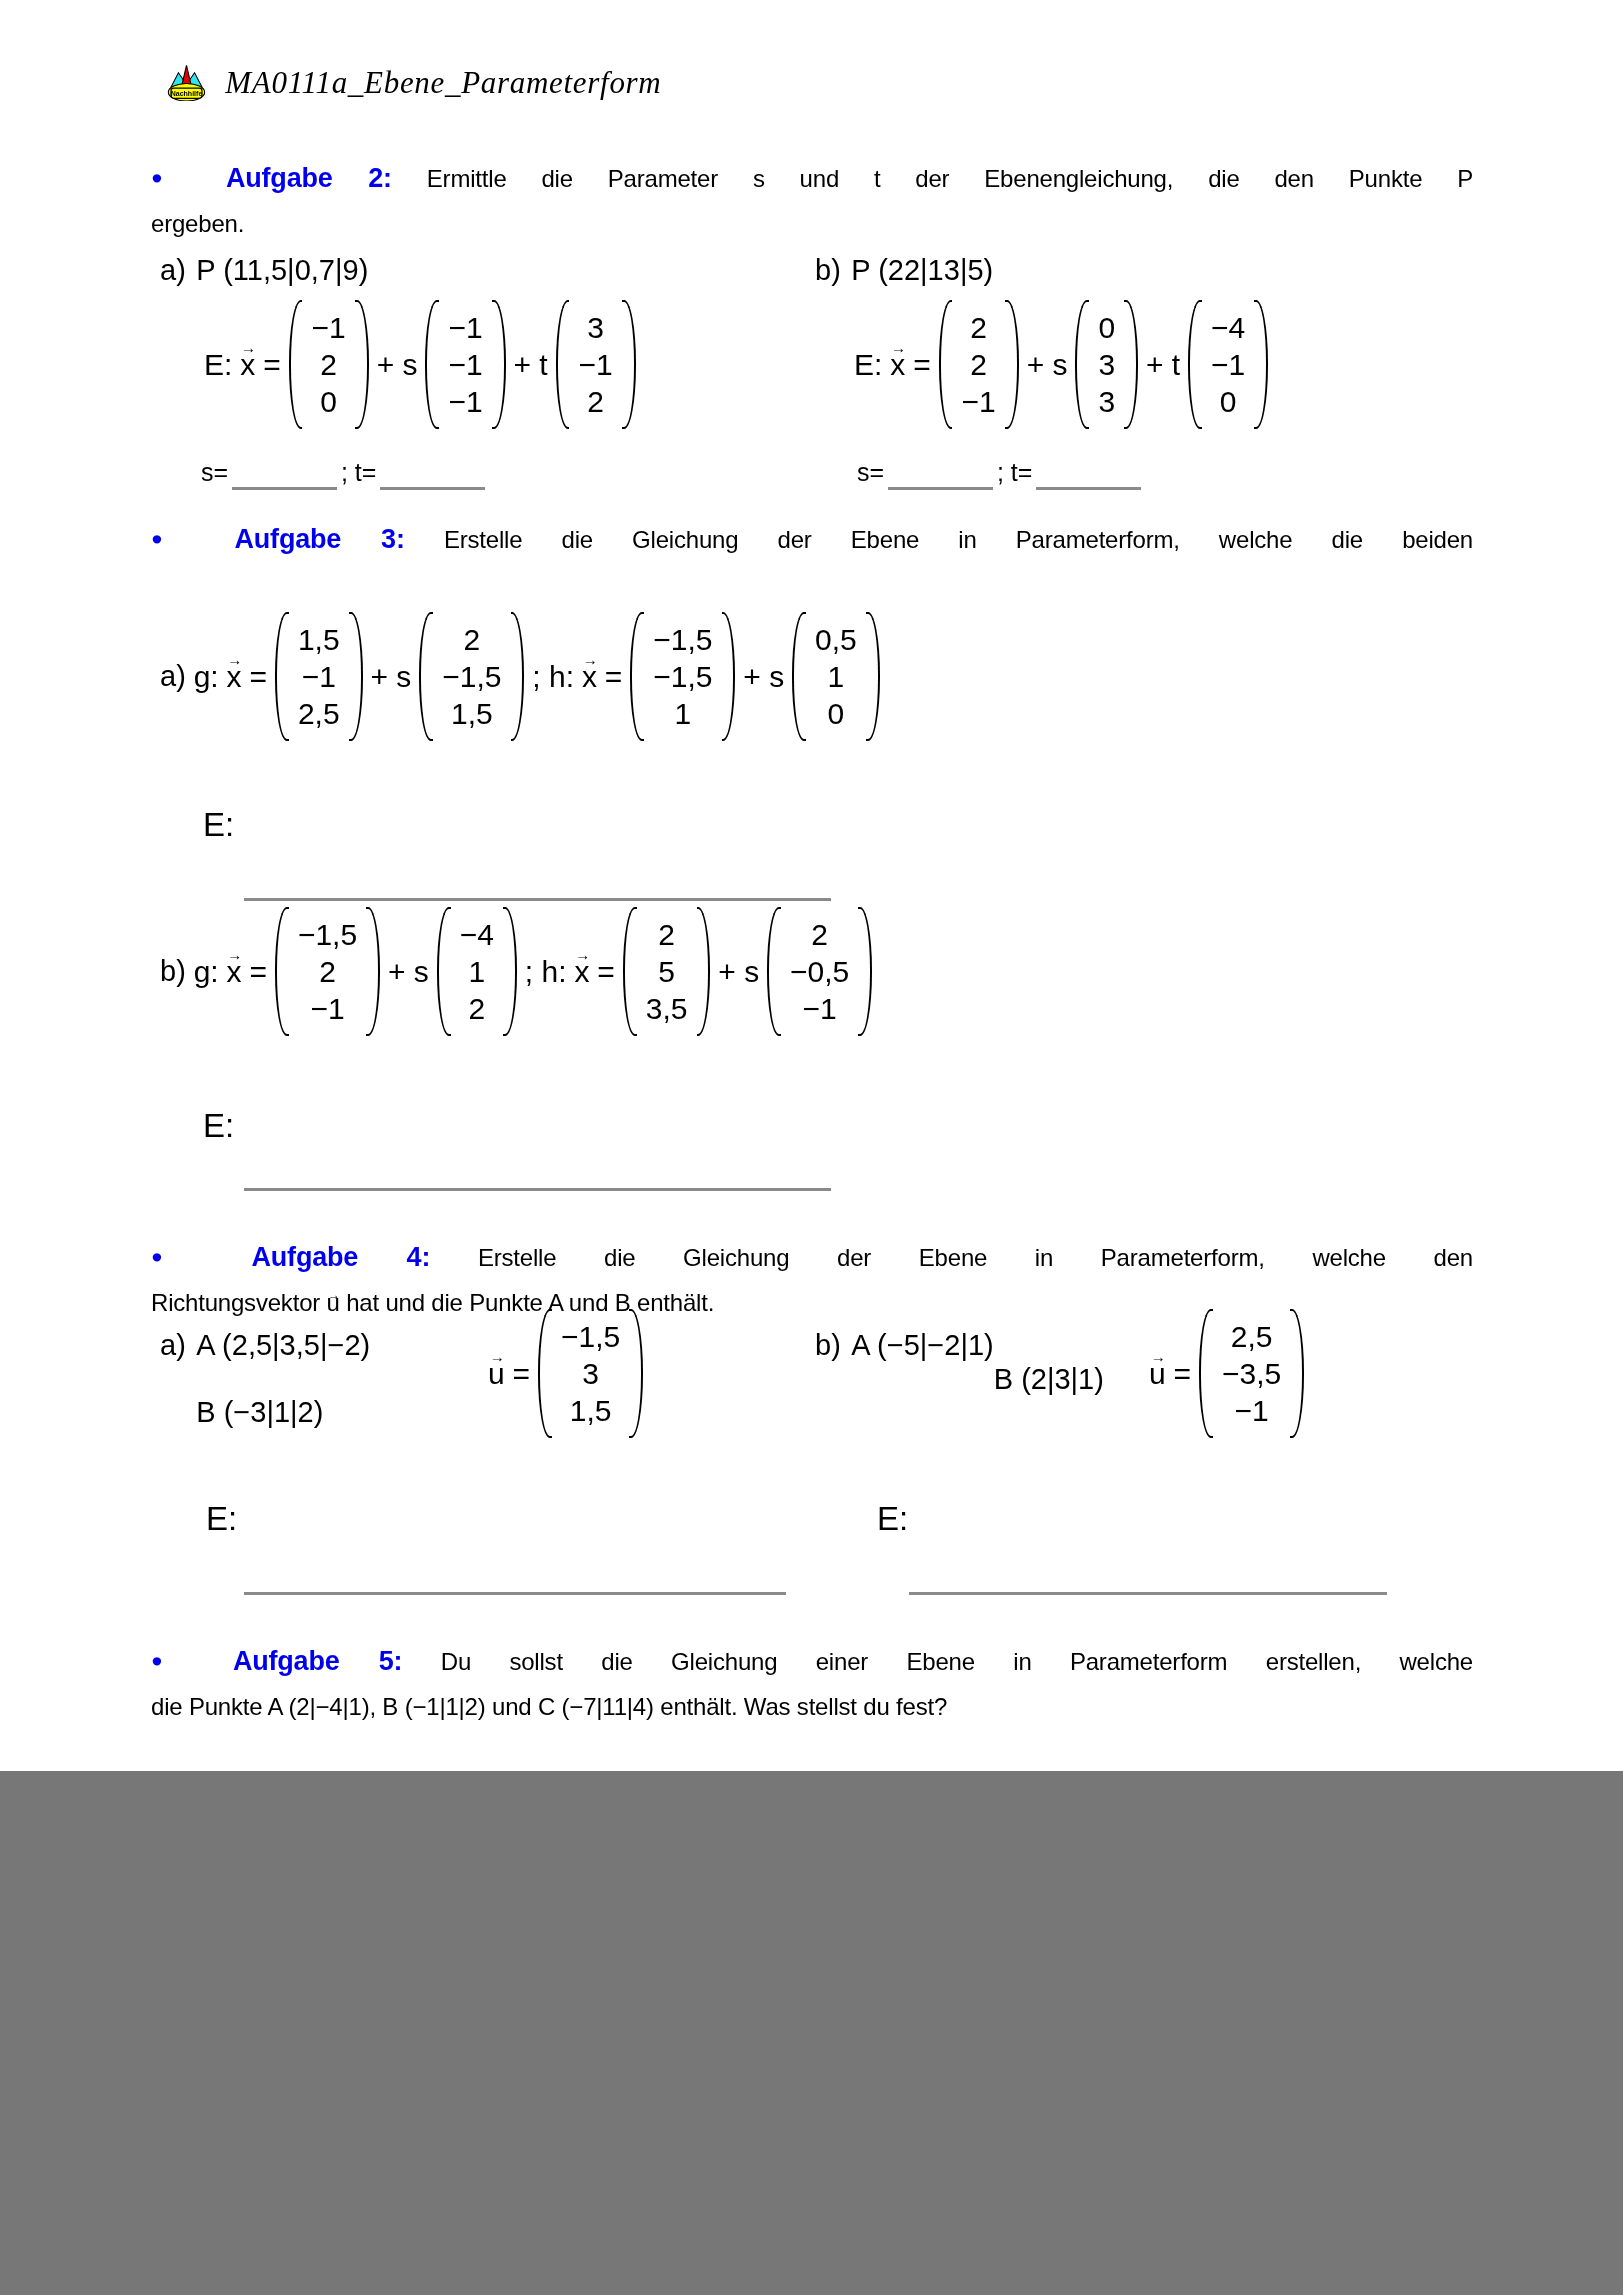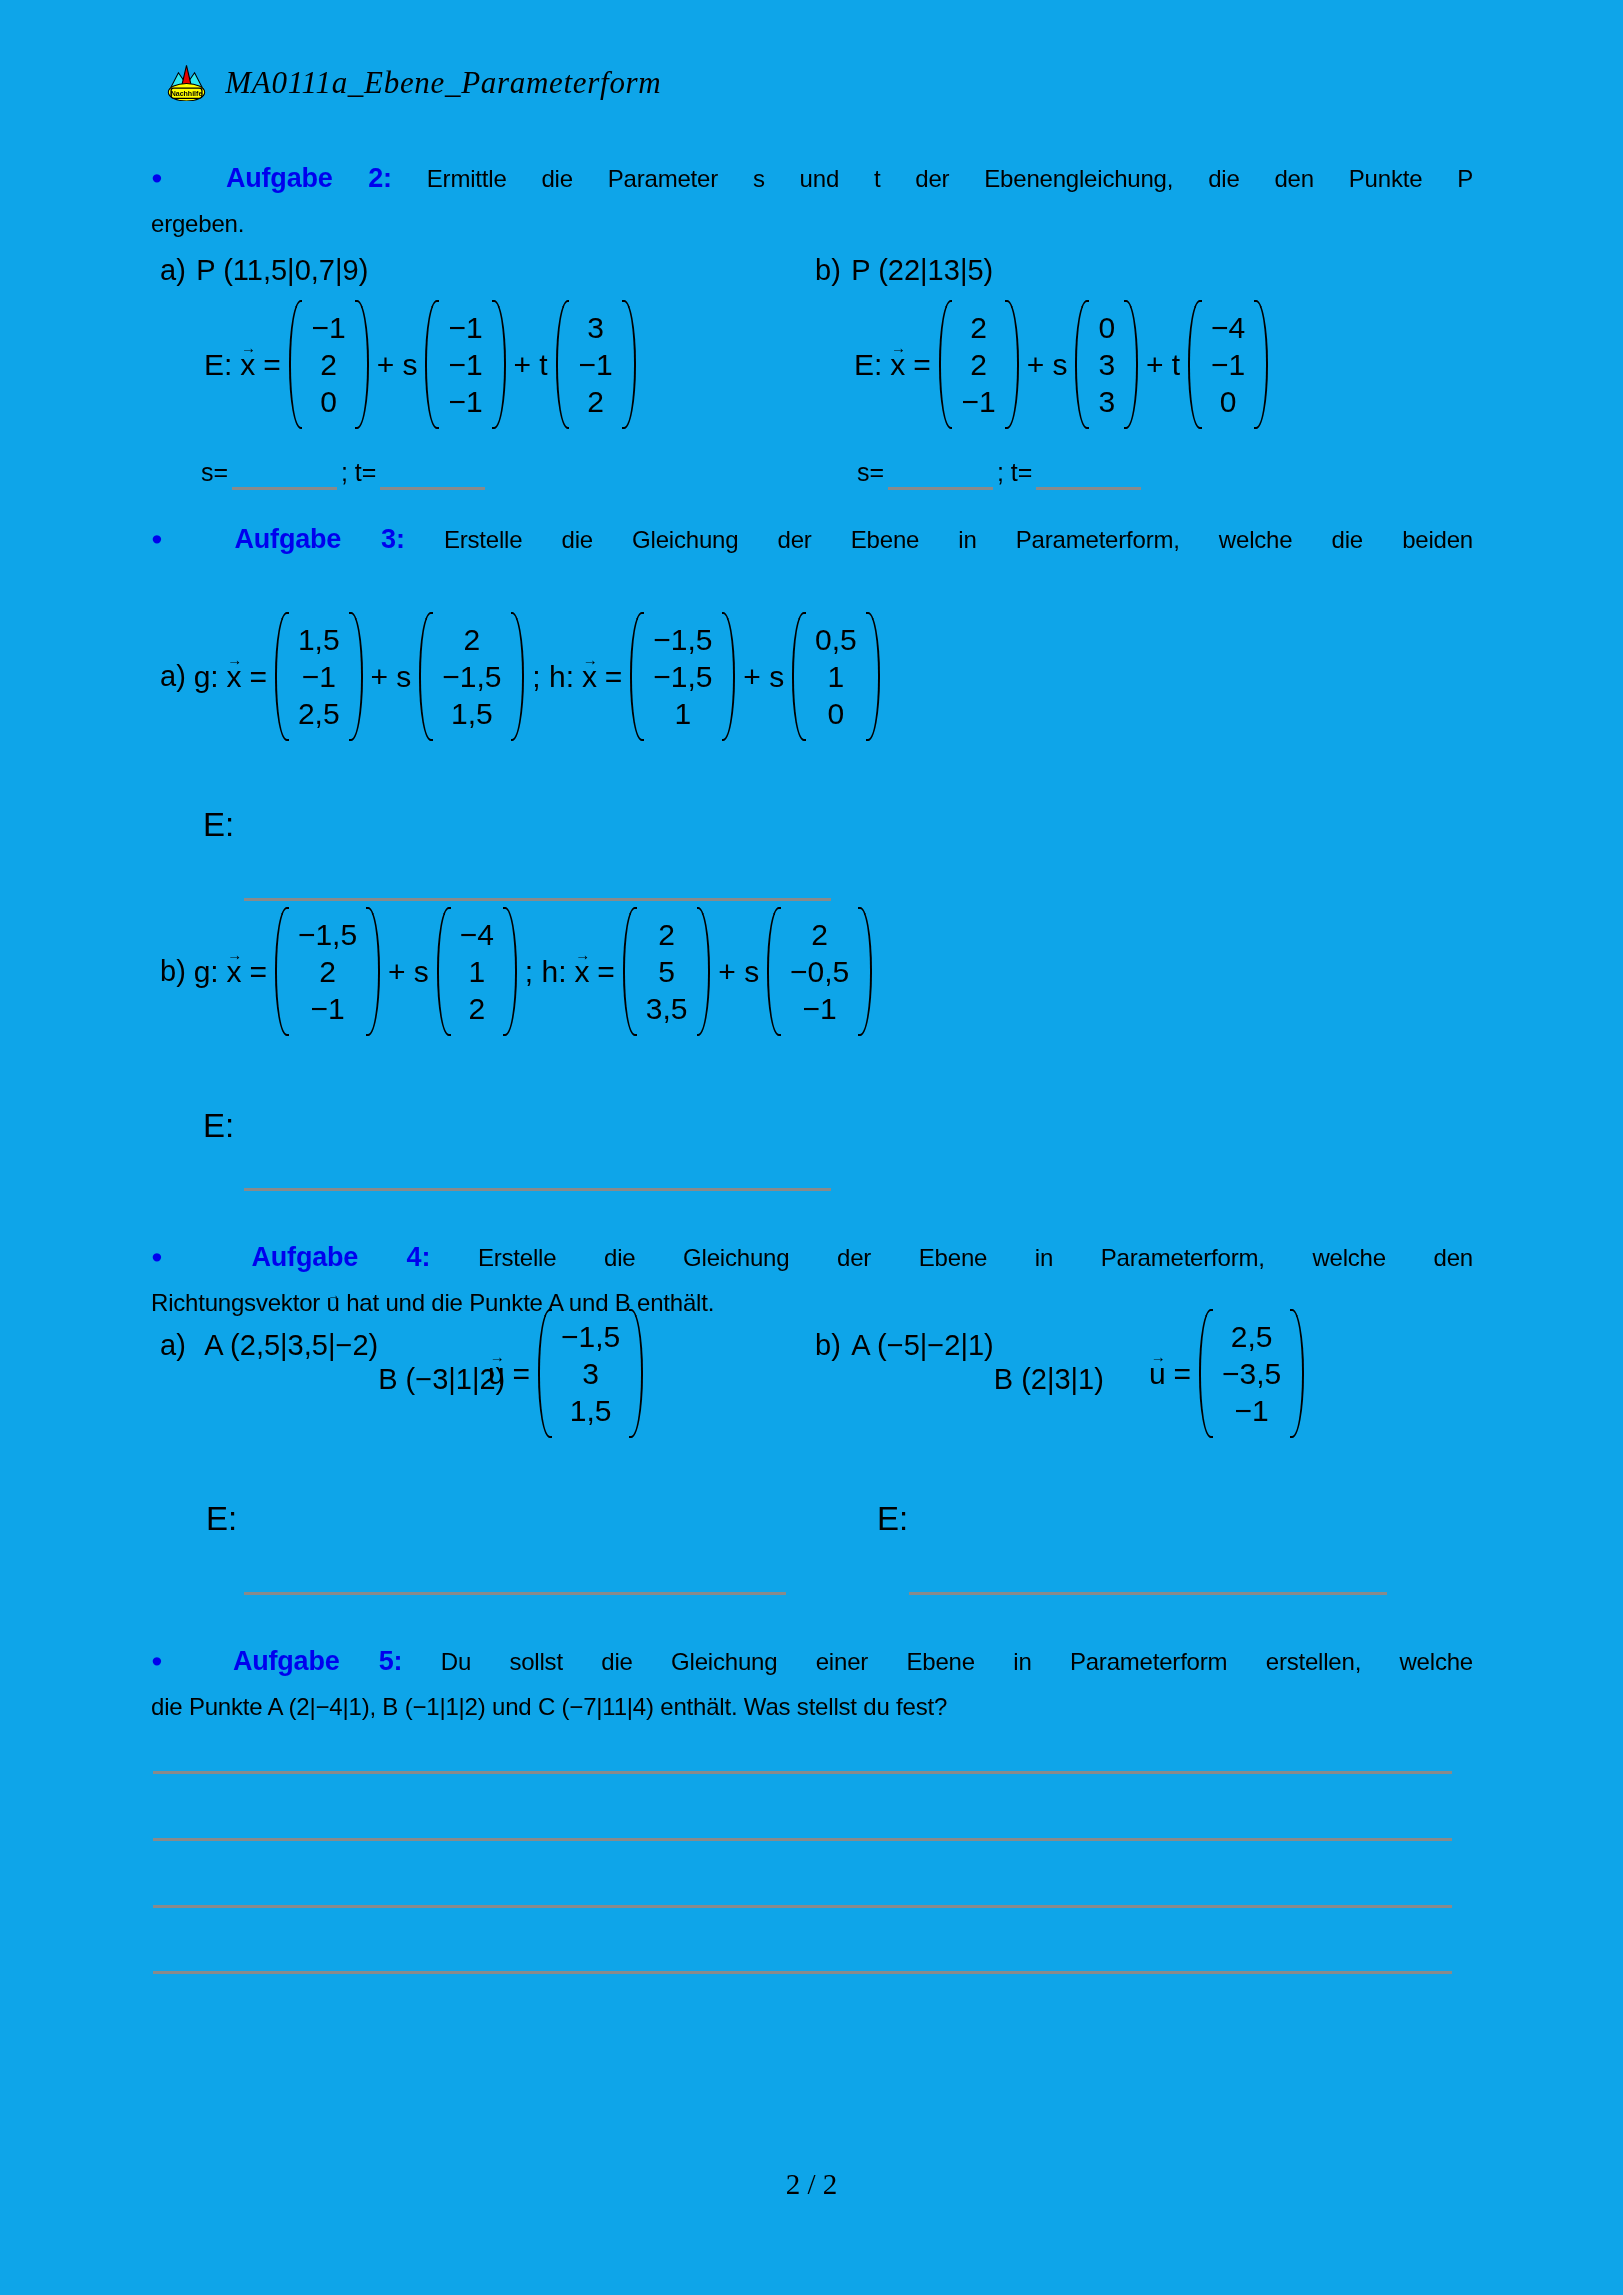--- a/index.html
+++ b/index.html
@@ -1,16 +1,16 @@
 <!DOCTYPE html>
 <html style="font-size:10.5px"><head>
 <meta charset="utf-8">
 <style>
   html,body{margin:0;padding:0;background:#777;}
-  .page{position:relative;width:1623px;height:2295px;background:#0ea5e9;
+  .page{position:relative;width:1623px;height:1771px;background:#ffffff;
         font-family:"Liberation Sans",sans-serif;color:#000;overflow:hidden;}
   .abs{position:absolute;}
   
   .header{left:166px;top:64px;display:flex;align-items:center;}
   .doc-title{margin-left:18.3px;font-family:"Liberation Serif",serif;font-style:italic;
              font-size:31px;letter-spacing:0.7px;}
   
   .para{width:1322px;font-size:24px;line-height:43px;letter-spacing:-0.2px;}
   .jline{text-align:justify;text-align-last:justify;}
   .bullet{color:#0000EE;font-size:19.6px;position:relative;top:-2.6px;}
@@ -271,21 +271,21 @@
     </div>
     <div>
       <span>Richtungsvektor</span>
       <span class="va">u</span>
       <span>hat und die Punkte A und B enthält.</span>
     </div>
   </div>
 
   <div class="abs ptrow" style="left:160px;top:1329px;">
     <span class="itml">a)</span>
-    <span class="ptcol" style="display:flex;flex-direction:row;margin-left:8px;">
+    <span class="ptcol" style="display:flex;flex-direction:column;">
       <span class="ptline">A (2,5|3,5|−2)</span>
       <span class="ptline">B (−3|1|2)</span>
     </span>
   </div>
   <div class="abs eqrow" style="left:488px;top:1309px;">
     <span class="va">u</span>
     <span>=</span>
     <span class="vec">
         <span class="pl"></span>
         <span class="vcol">

